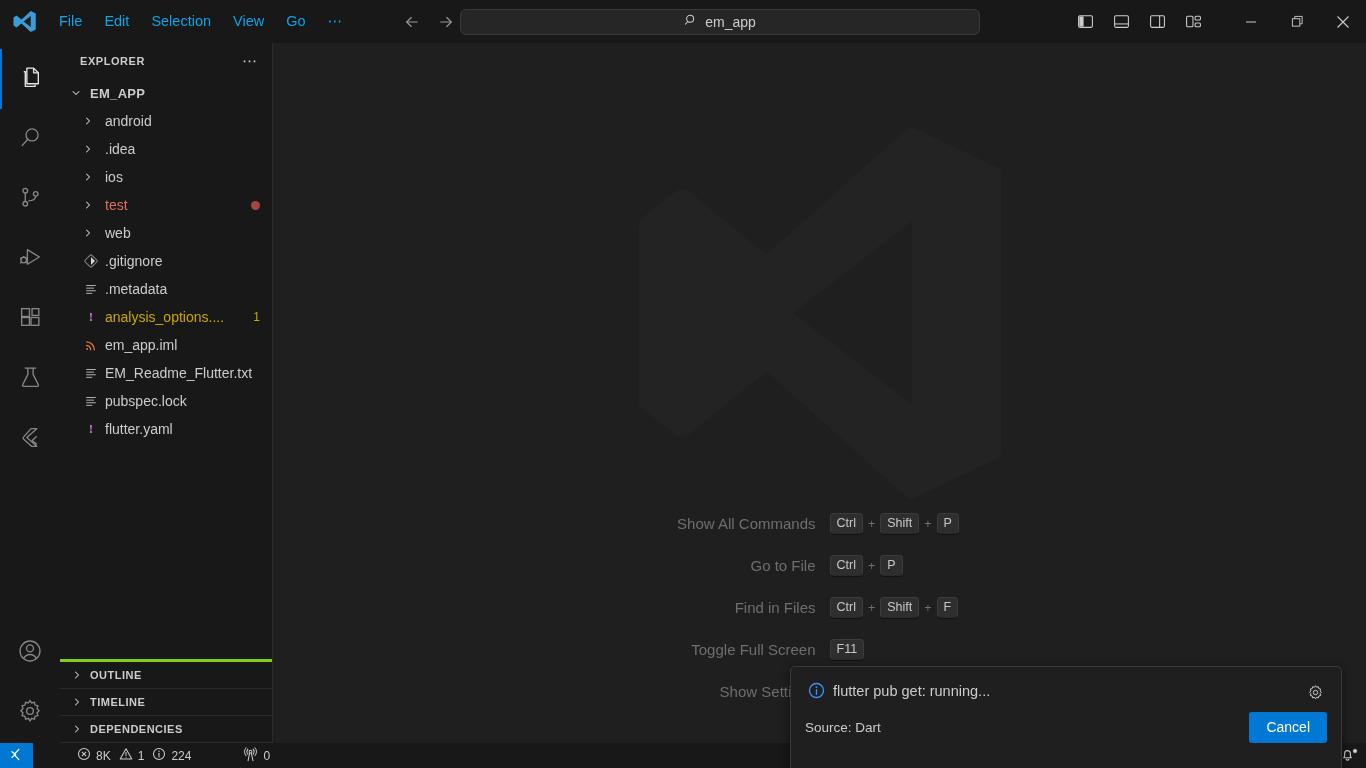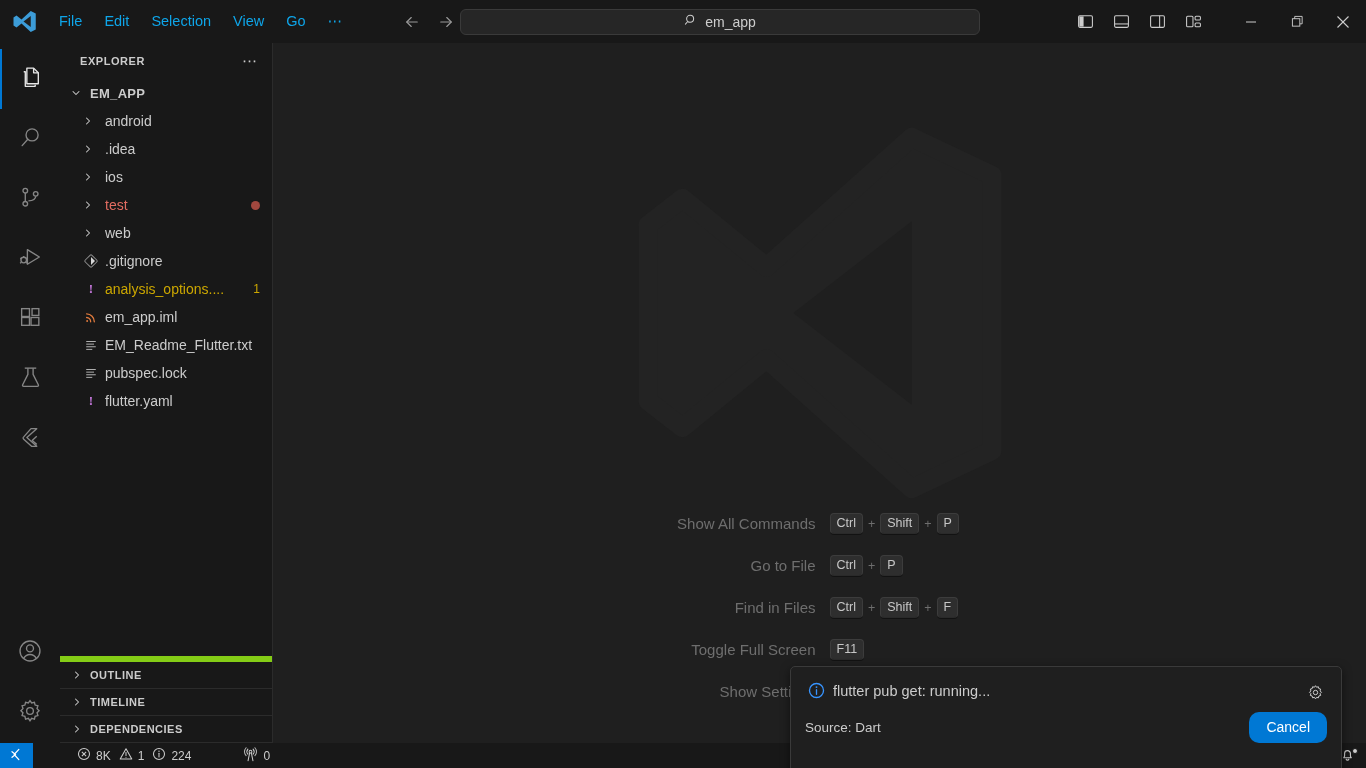--- a/index.html
+++ b/index.html
@@ -76,21 +76,21 @@
   }
   .row .chev { width: 16px; display: flex; align-items: center; justify-content: center; color: #cccccc; }
   .row .ficon { width: 22px; display: flex; align-items: center; justify-content: center; }
   .row .lbl { flex: 1; overflow: hidden; text-overflow: clip; }
   .row .badge { font-size: 12px; margin-left: 6px; }
   .row.root { font-weight: bold; font-size: 13px; letter-spacing: .3px; padding-left: 8px; }
   .dot { width: 9px; height: 9px; border-radius: 50%; background: #a1483f; margin-left: 6px; }
   .err { color: #e36d62; }
   .warn { color: #cca700; }
 
-  .sb-sections { border-top: 6px solid #84cc16; }
+  .sb-sections { border-top: 3px solid #84cc16; }
   .sb-sec {
     height: 27px; display: flex; align-items: center; gap: 4px;
     padding-left: 8px; border-bottom: 1px solid #2b2b2b;
     font-size: 11px; font-weight: bold; letter-spacing: .5px; color: #cccccc;
   }
   .sb-sec .chev { color: #cccccc; width: 18px; display: flex; align-items: center; justify-content: center; }
 
   
   .editor {
     flex: 1; background: #1f1f1f; position: relative; overflow: hidden;
@@ -125,21 +125,21 @@
     z-index: 40; overflow: hidden;
   }
   .toast-main { display: flex; align-items: flex-start; padding: 14px 14px 0 14px; }
   .toast-icon { width: 22px; display: flex; align-items: center; justify-content: center; margin-top: 1px; }
   .toast-msg { flex: 1; font-size: 14.5px; color: #cccccc; padding-left: 6px; line-height: 20px; }
   .toast-gear { width: 24px; height: 22px; display: flex; align-items: center; justify-content: center; color: #cccccc; }
   .toast-foot { display: flex; align-items: center; padding: 9px 14px 0 14px; }
   .toast-source { flex: 1; font-size: 13.5px; color: #cccccc; }
   .cancel-btn {
     background: #0078d4; color: #ffffff; font-size: 14px;
-    padding: 6px 17px; border-radius: 10px; border: none; line-height: 19px;
+    padding: 6px 17px; border-radius: 3px; border: none; line-height: 19px;
     font-family: "Liberation Sans", sans-serif;
   }
 
   
   .statusbar {
     height: 25px; flex: 0 0 25px; background: #181818;
     display: flex; align-items: center; font-size: 12px; color: #cccccc;
     position: relative; z-index: 30; gap: 36px;
   }
   .remote {
@@ -418,20 +418,32 @@
           <span style="width:20px"></span>
           <span class="ficon">
             <svg width="14" height="14" viewBox="0 0 16 16">
               <rect x="2.6" y="2.6" width="10.8" height="10.8" rx="1.6" transform="rotate(45 8 8)" fill="none" stroke="#8d8d8d" stroke-width="1.1"></rect>
               <path d="M8 3.4 L12.6 8 L8 12.6 Z" fill="#d8d8d8"></path>
             </svg>
           </span>
           <span class="lbl" style="padding-left:3px">.gitignore</span>
         </div>
 
+        <div class="row">
+          <span style="width:20px"></span>
+          <span class="ficon">
+            <svg width="14" height="14" viewBox="0 0 16 16" stroke="#b5b5b5" stroke-width="1.1" stroke-linecap="round">
+              <path d="M3 4 H13"></path>
+                <path d="M3 7 H11"></path>
+                <path d="M3 10 H13"></path>
+                <path d="M3 13 H9"></path>
+            </svg>
+          </span>
+          <span class="lbl" style="padding-left:3px">.metadata</span>
+        </div>
 
         <div class="row">
           <span style="width:20px"></span>
           <span class="ficon">
             <svg width="14" height="16" viewBox="0 0 16 18">
               <text x="8" y="14" text-anchor="middle" font-family="Liberation Serif, serif" font-size="15" font-weight="bold" fill="#c678dd">!</text>
             </svg>
           </span>
           <span class="lbl warn" style="padding-left:3px">analysis_options....</span>
           <span class="badge warn">1</span>

